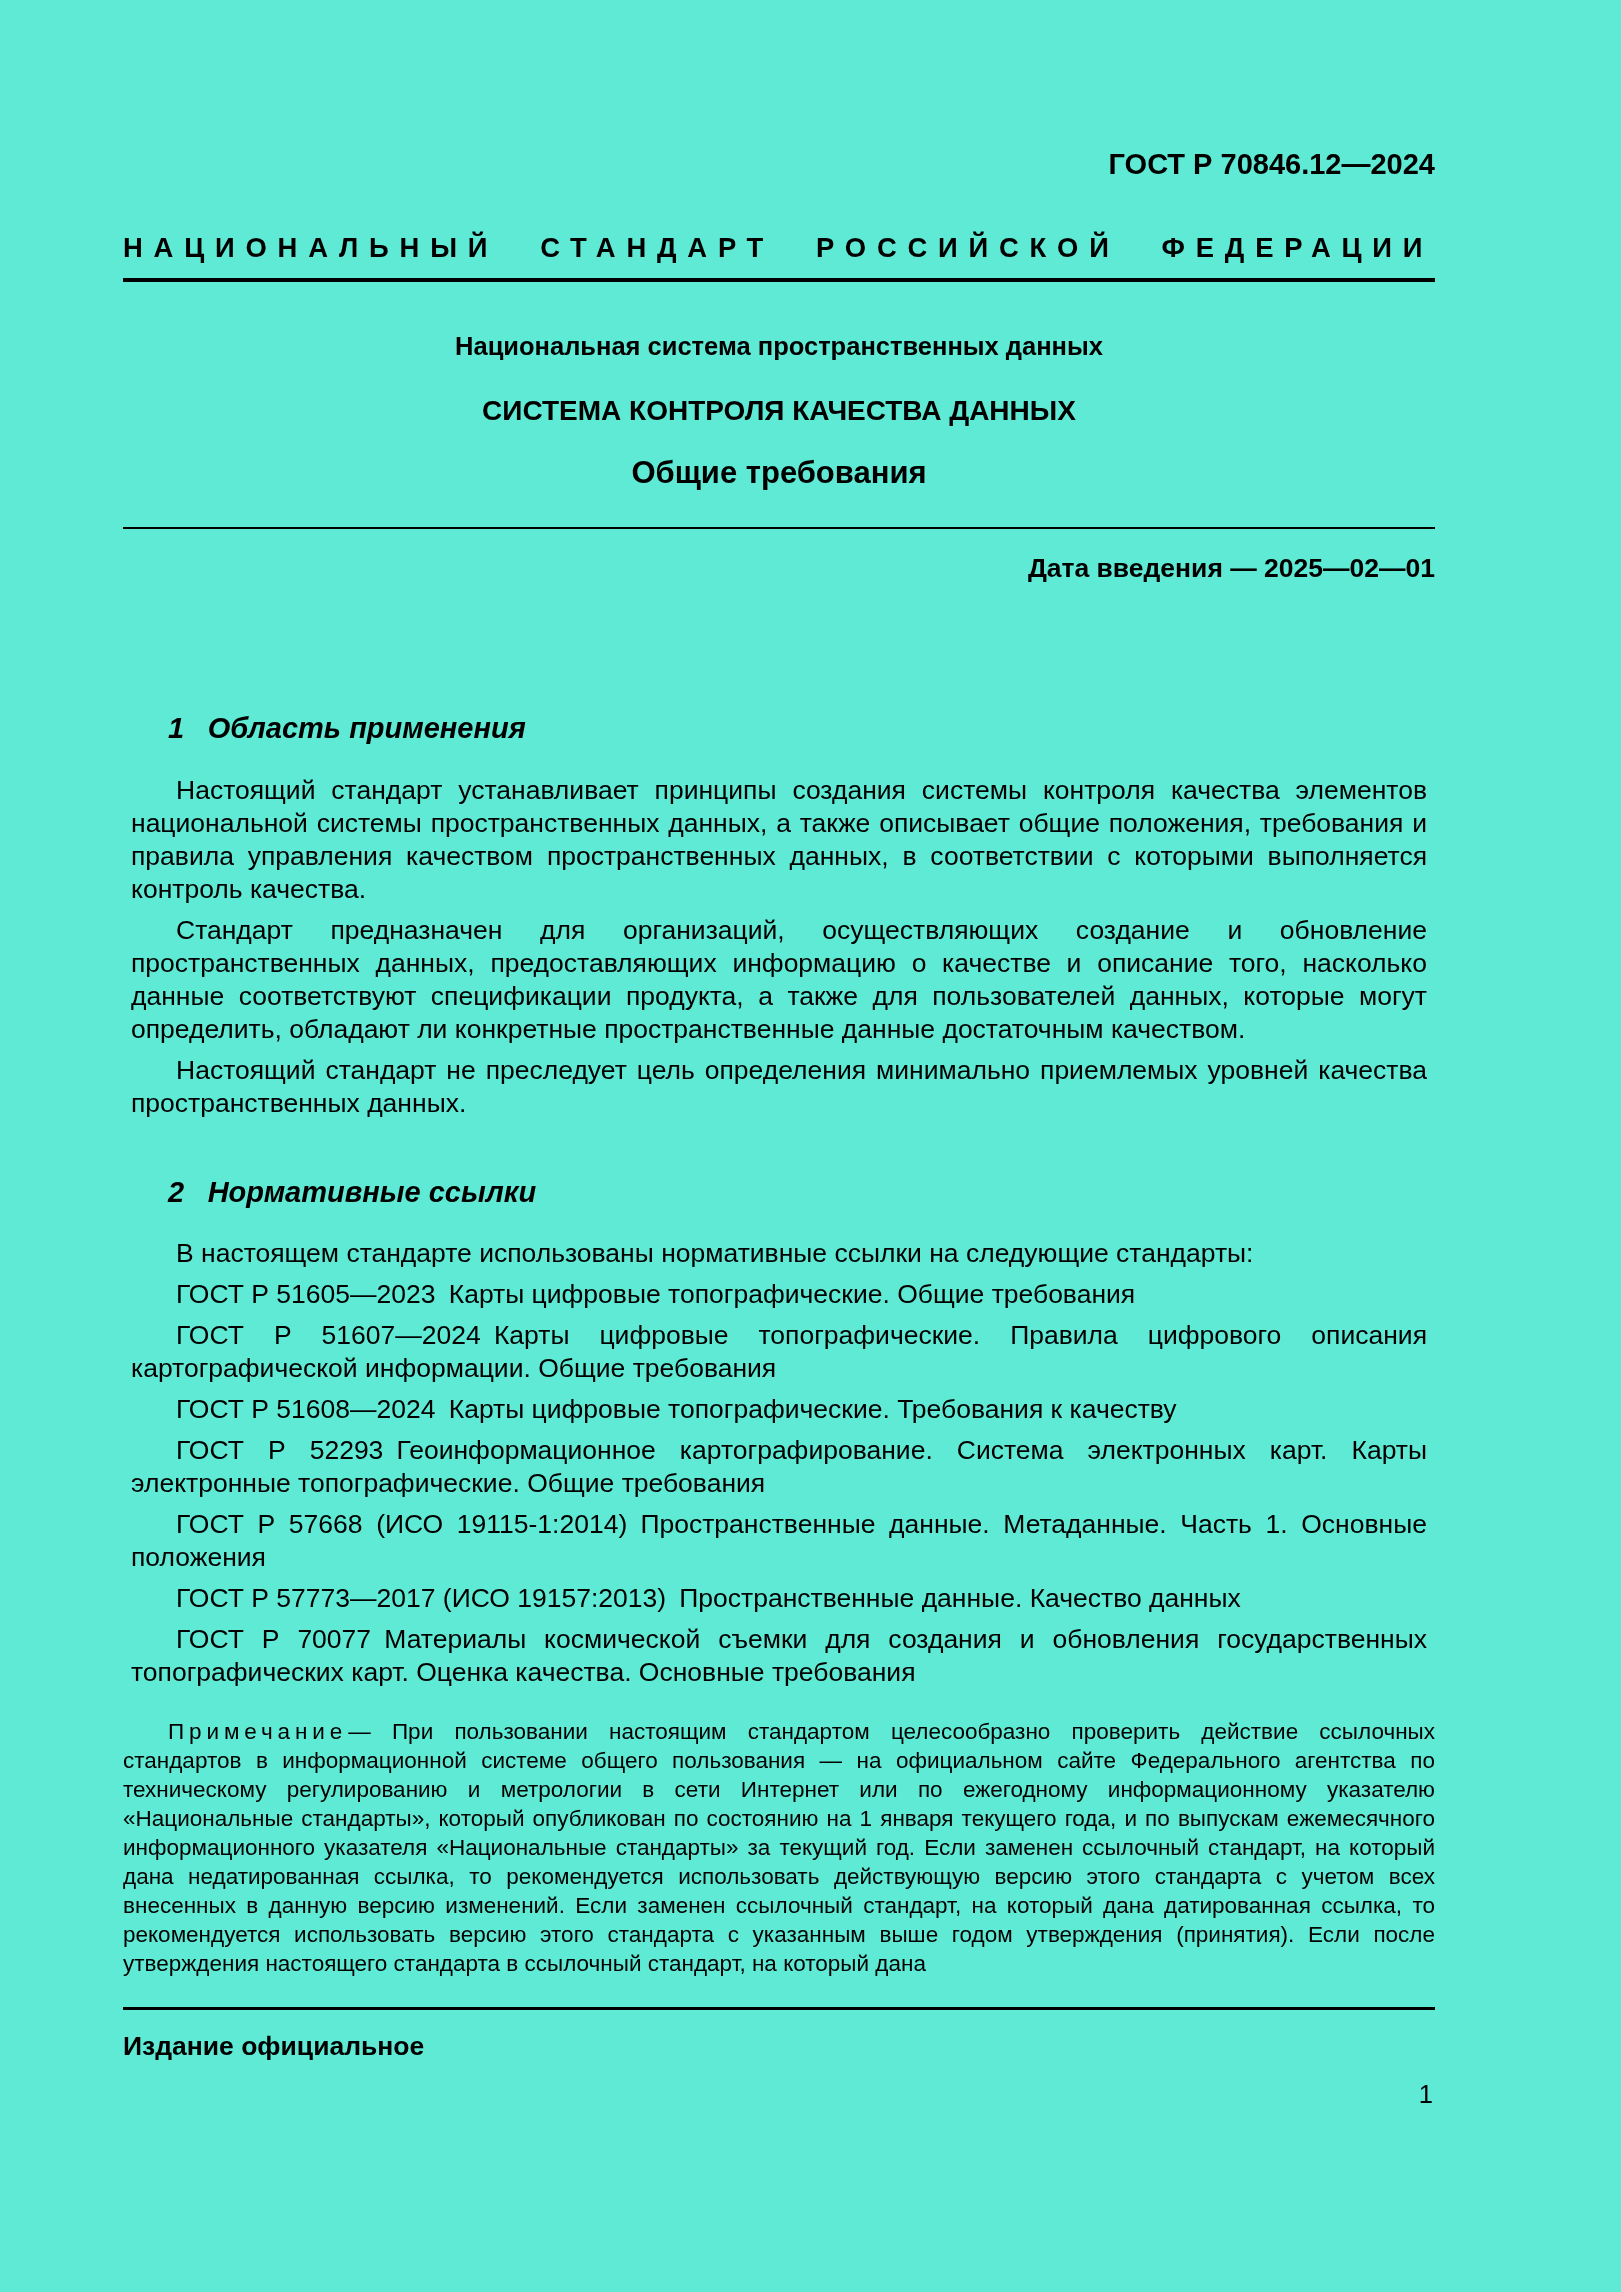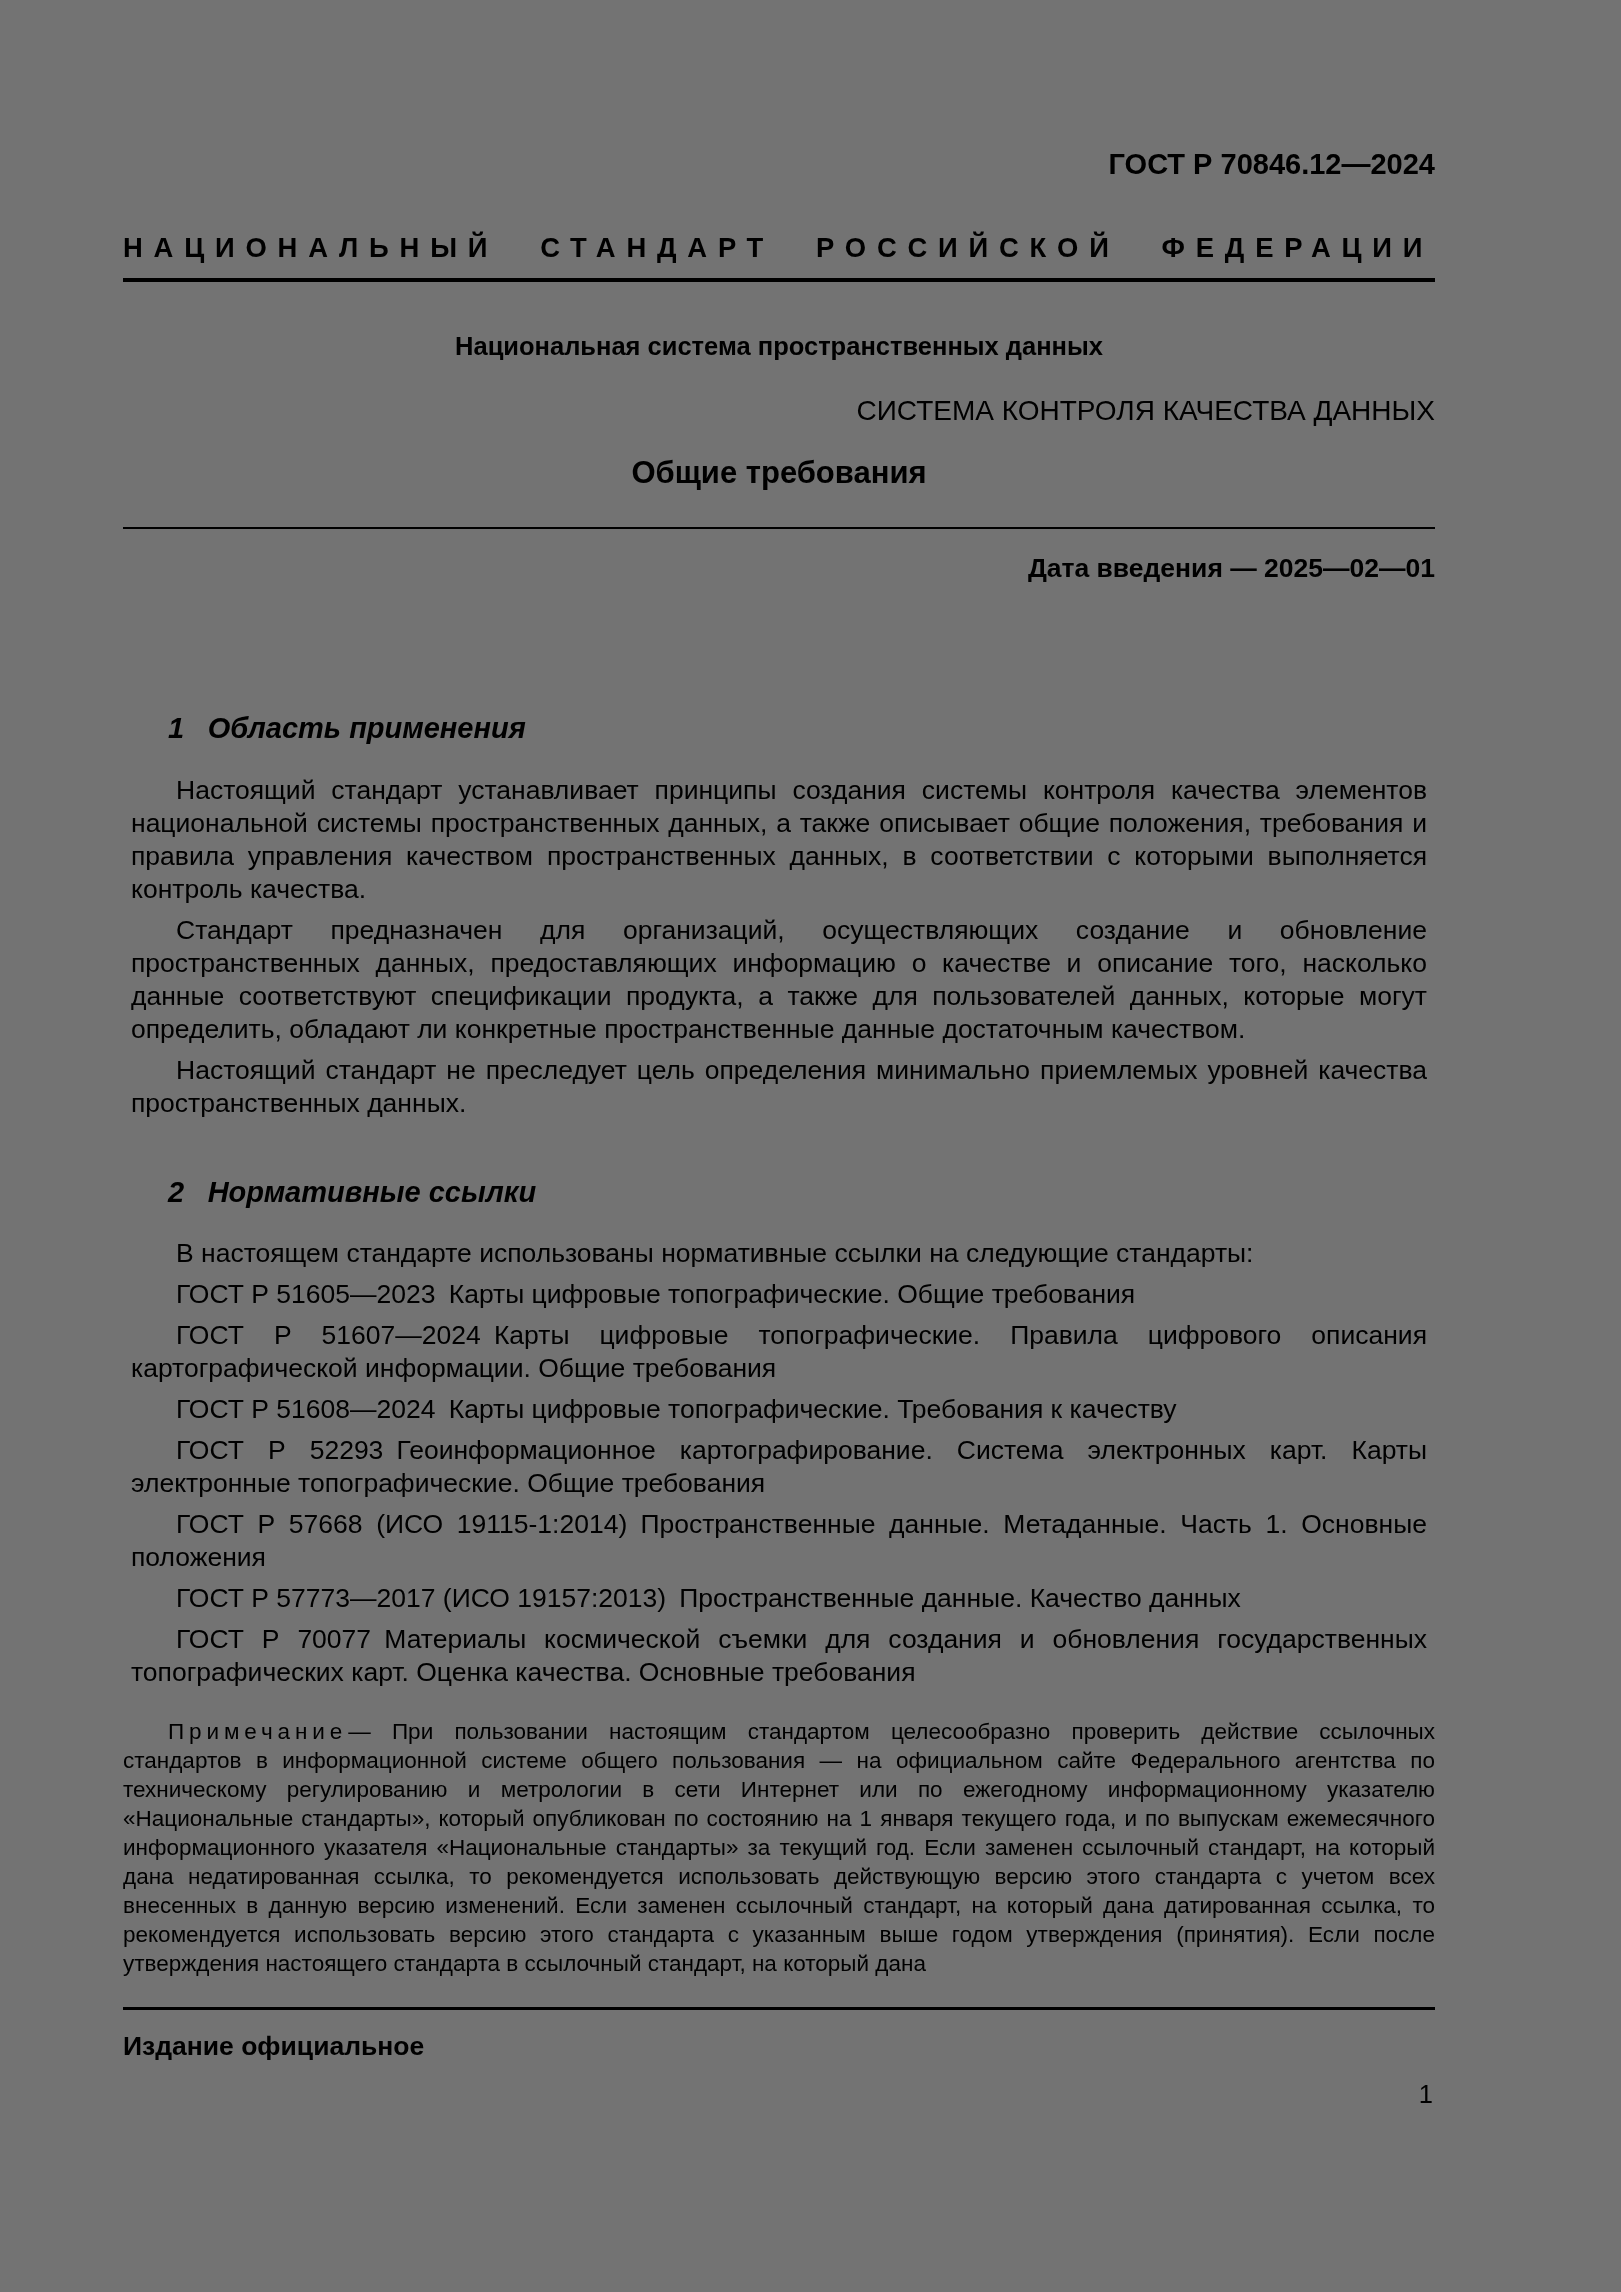--- a/index.html
+++ b/index.html
@@ -4,21 +4,21 @@
 <style>
   html, body {
     margin: 0;
     padding: 0;
     background: #ffffff;
   }
   .page {
     position: relative;
     width: 1621px;
     height: 2293px;
-    background: #737373;
+    background: #5eead4;
     color: #000000;
     font-family: "Liberation Sans", sans-serif;
     box-sizing: border-box;
     padding: 147px 186px 0 123px;
     overflow: hidden;
   }
   .doc-number {
     text-align: right;
     font-weight: bold;
     font-size: 29px;
@@ -45,24 +45,23 @@
   }
   .title-block { text-align: center; }
   .title-sys {
     margin-top: 49px;
     font-weight: bold;
     font-size: 25.5px;
     line-height: 30px;
   }
   .title-main {
     margin-top: 33px;
-    font-weight: normal;
+    font-weight: bold;
     font-size: 28px;
     line-height: 33px;
-    text-align: right;
   }
   .title-sub {
     margin-top: 31px;
     font-weight: bold;
     font-size: 31px;
     line-height: 30px;
   }
   .title-en {
     margin-top: 37px;
     font-size: 24.5px;

